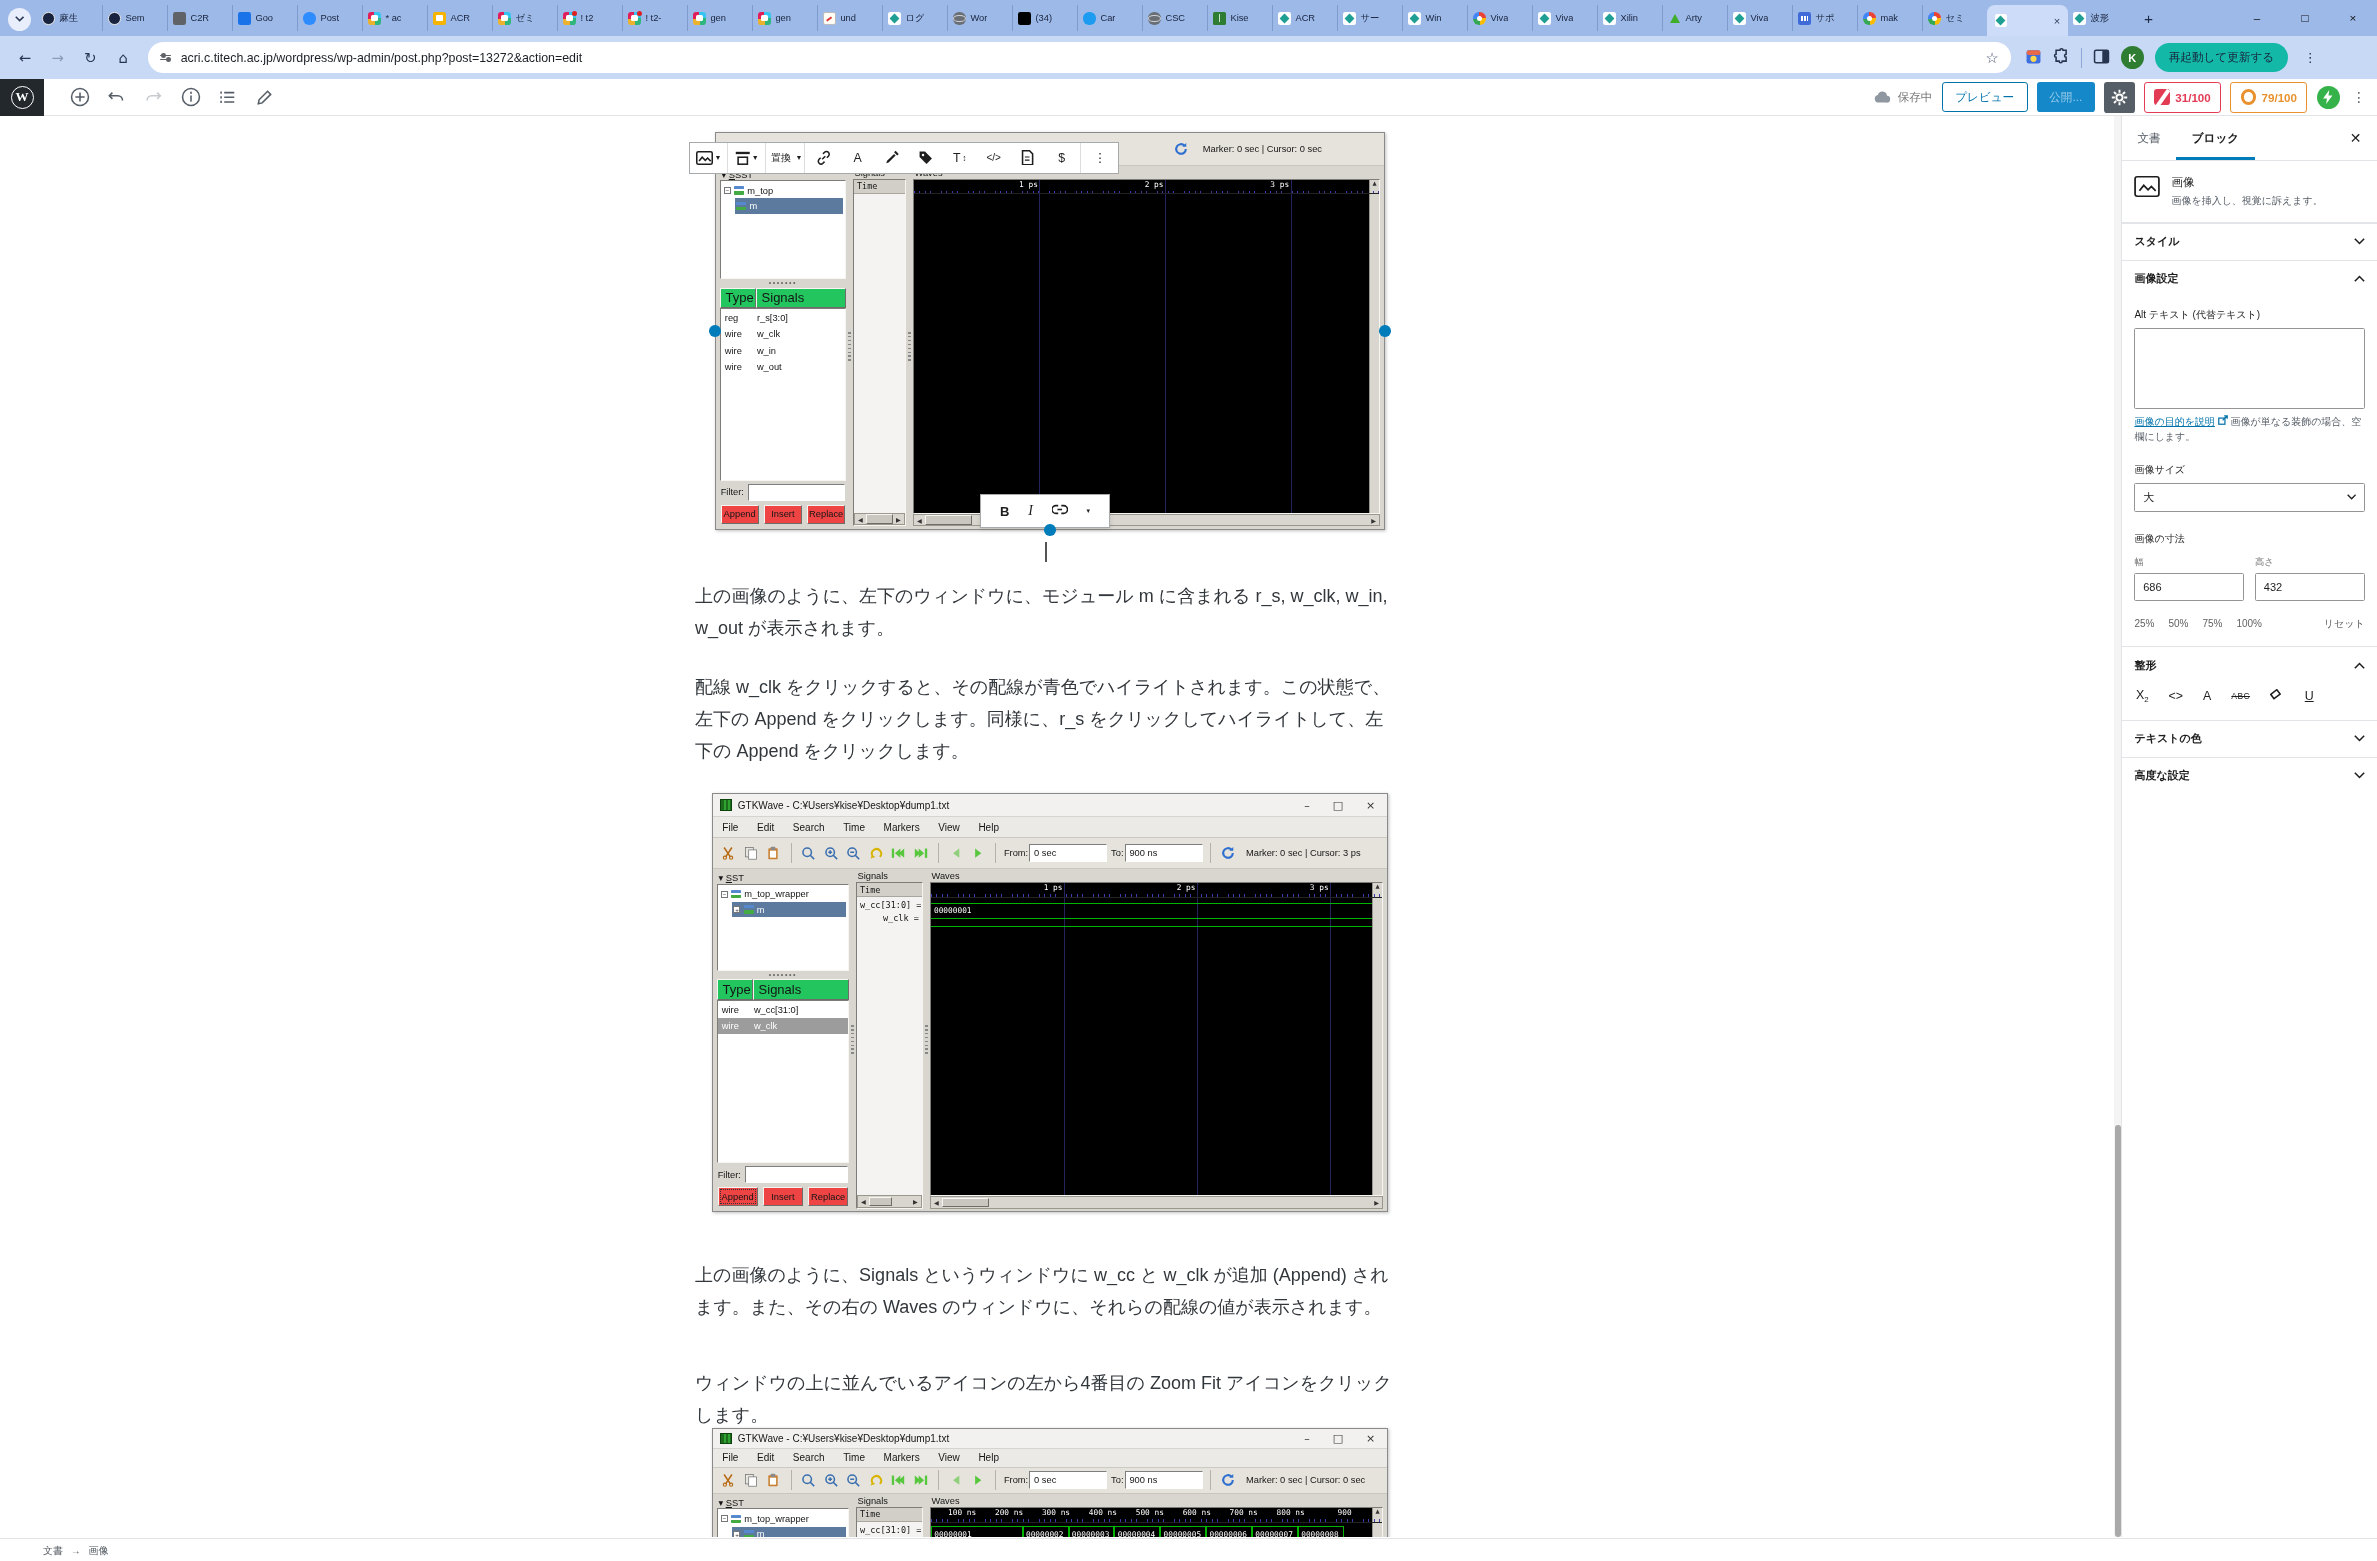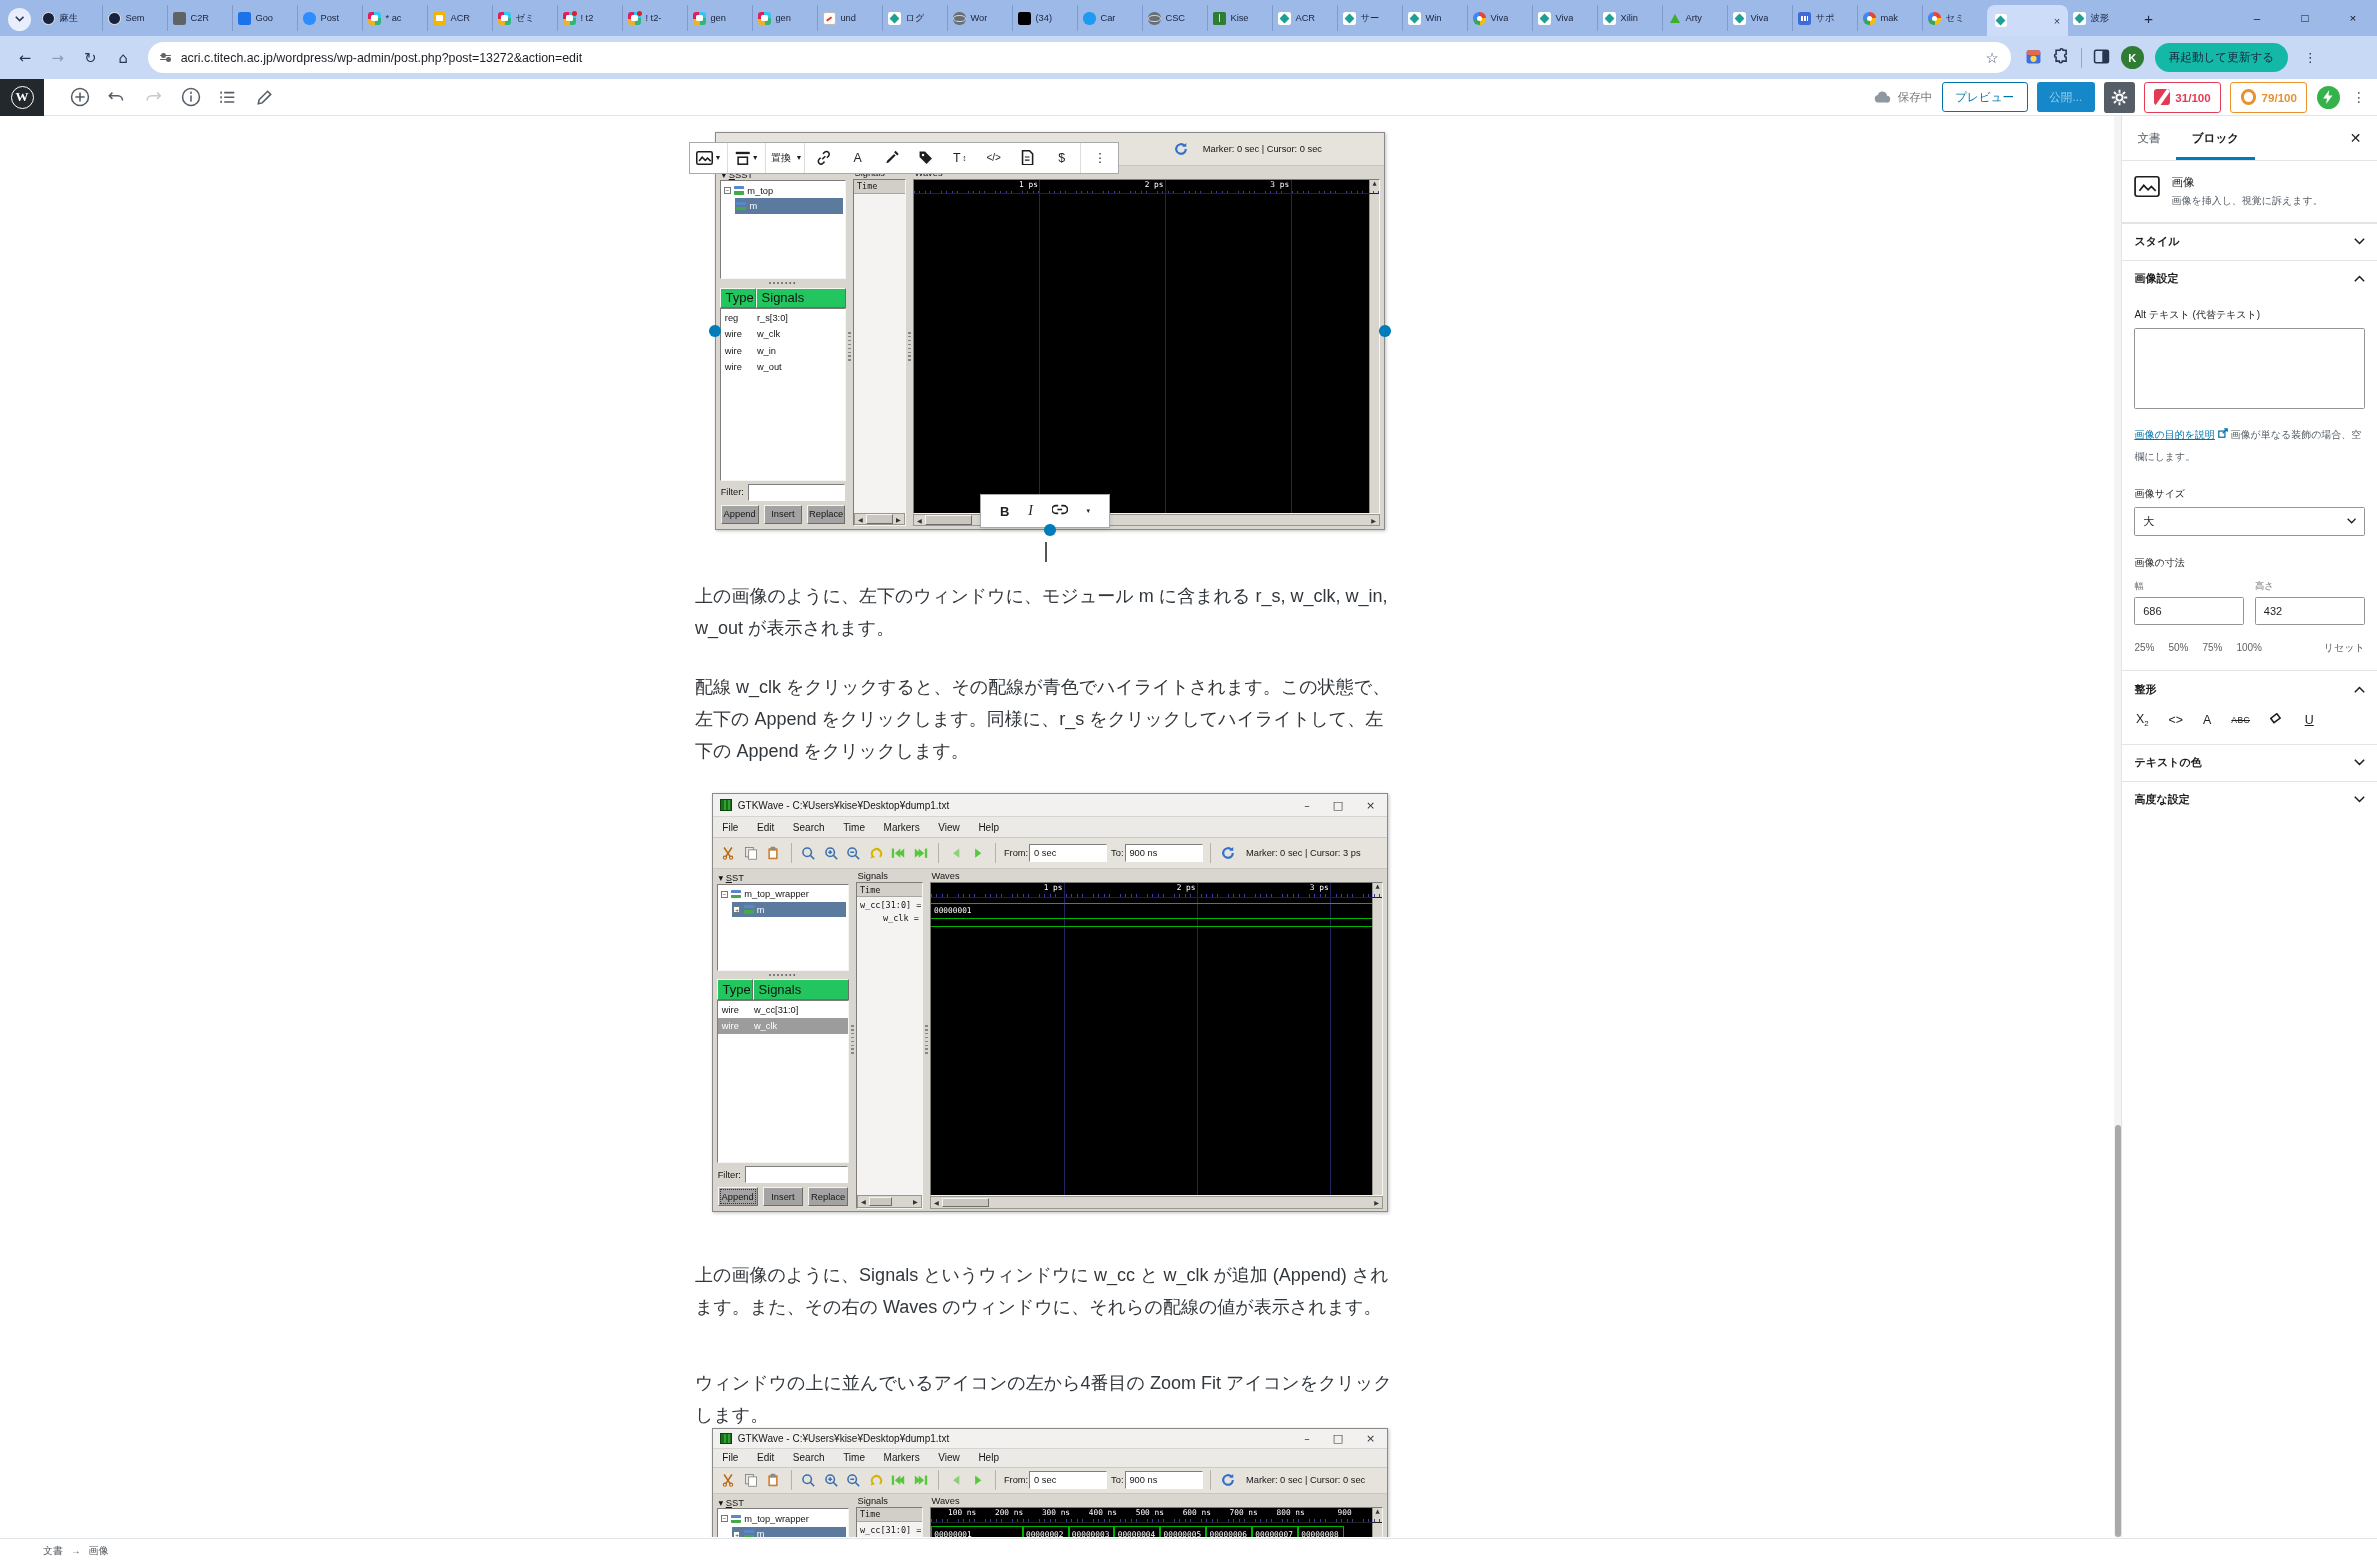--- a/index.html
+++ b/index.html
@@ -135,21 +135,21 @@
 .sigthead span:first-child{width:36px}
 .sigthead span:last-child{flex:1}
 .sigtable{flex:1;min-height:0;padding-top:0.8px}
 .srow{display:flex;height:16.3px;align-items:center;font-size:9.3px}
 .srow .st{width:36px;padding-left:3.9px}
 .srow .sn{flex:1}
 .srow.selected{background:#9c9c9c;color:#fff}
 .filter-row{display:flex;align-items:center;gap:3.9px;padding:3.1px 0.8px;font-size:9.3px}
 .filter-row .fin{flex:1;height:17px;background:#fff;border:0.8px solid #7e7e7e;border-right-color:#fff;border-bottom-color:#fff}
 .btn-row{display:flex;gap:5.4px;padding:0.8px 0.8px 2.3px}
-.gbtn{flex:1;height:19.4px;background:#a3a3a3;border:1.6px solid;border-color:#f6f5f2 #6f6d69 #6f6d69 #f6f5f2;font-size:9.3px;display:flex;align-items:center;justify-content:center}
+.gbtn{flex:1;height:19.4px;background:#ef4444;border:1.6px solid;border-color:#f6f5f2 #6f6d69 #6f6d69 #f6f5f2;font-size:9.3px;display:flex;align-items:center;justify-content:center}
 .gbtn.focus{outline:0.8px dotted #333;outline-offset:-3.1px}
 .vsplit{width:7px;display:flex;align-items:center;justify-content:center}
 .vsplit i{width:2.3px;height:31px;background:repeating-linear-gradient(#888 0 1.6px,transparent 1.6px 3.9px)}
 .mid-col{display:flex;flex-direction:column;min-height:0}
 .grp-label{font-size:9.3px;padding:0 1.6px 0.8px}
 .sigbox{flex:1;display:flex;flex-direction:column;background:#f4f3f1;min-height:0}
 .time-head{background:#d2cfc8;border-bottom:0.8px solid #a9a6a0;font:8.5px "DejaVu Sans Mono",monospace;padding:1.6px 3.1px}
 .signame{font:8.5px "DejaVu Sans Mono",monospace;text-align:right;padding:3.1px 3.1px 0;white-space:nowrap;overflow:hidden}
 .hscroll{height:12.4px;margin-top:auto;background:#d9d6cf;border:0.8px solid #9a978f;display:flex;align-items:center;font-size:6.2px;color:#333}
 .hscroll .arr{width:11px;text-align:center;font-family:"DejaVu Sans",sans-serif}
@@ -179,21 +179,21 @@
 .sb-tab.active{color:#1e1e1e;font-weight:bold;box-shadow:inset 0 -3.1px 0 #007cba}
 #sb-close{margin-left:auto;width:43px;display:flex;align-items:center;justify-content:center;font-size:14px;color:#1e1e1e}
 #sb-card{display:flex;gap:11px;padding:14px 12.4px;border-bottom:0.8px solid #e2e4e7}
 #sb-card h3{font-size:11.6px;font-weight:normal;margin-bottom:3.9px}
 #sb-card p{font-size:10px;color:#555d66}
 .sb-panel{height:37px;display:flex;align-items:center;justify-content:space-between;padding:0 12.4px;font-size:11px;font-weight:bold;border-top:0.8px solid #e2e4e7}
 .sb-panel:first-of-type{border-top:none}
 .sb-body{padding:3.1px 12.4px 15.5px}
 .sb-label{font-size:10px;color:#1e1e1e;margin:7.8px 0 6.2px}
 #alt-textarea{width:100%;height:81px;border:0.8px solid #949494;border-radius:1.6px;background:#fff;resize:none}
-.sb-help{font-size:10px;color:#555d66;line-height:22px;margin-top:13px}
+.sb-help{font-size:10px;color:#555d66;line-height:15px;margin-top:3px}
 .sb-help a{color:#0073aa;text-decoration:underline}
 .sb-select{width:100%;height:29.5px;border:0.8px solid #949494;border-radius:1.6px;display:flex;align-items:center;justify-content:space-between;padding:0 7.8px;font-size:11px;margin-top:4.7px}
 #dim-row{display:flex;gap:11px;margin-top:9.3px}
 .dim-field{flex:1}
 .dim-label{font-size:9.3px;color:#757575;margin-bottom:4.7px}
 .dim-input{height:28px;border:0.8px solid #949494;border-radius:1.6px;display:flex;align-items:center;padding:0 7.8px;font-size:11px}
 #scale-row{display:flex;align-items:center;gap:14px;margin-top:15.5px;font-size:10px;color:#616161}
 #scale-row .reset{margin-left:auto}
 #fmt-icons{display:flex;align-items:center;gap:20px;padding:4.7px 14px 15.5px;font-size:12.4px;color:#1e1e1e}
 #fmt-icons .strike{text-decoration:line-through;font-size:8.5px;letter-spacing:0.4px}

